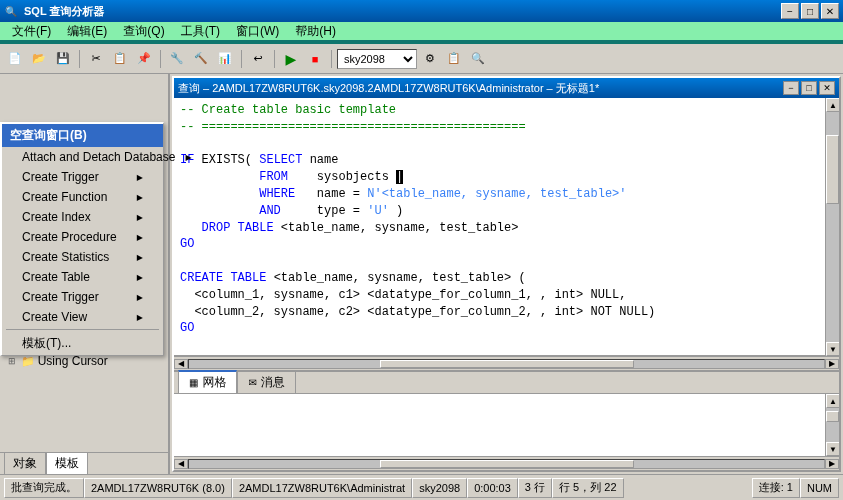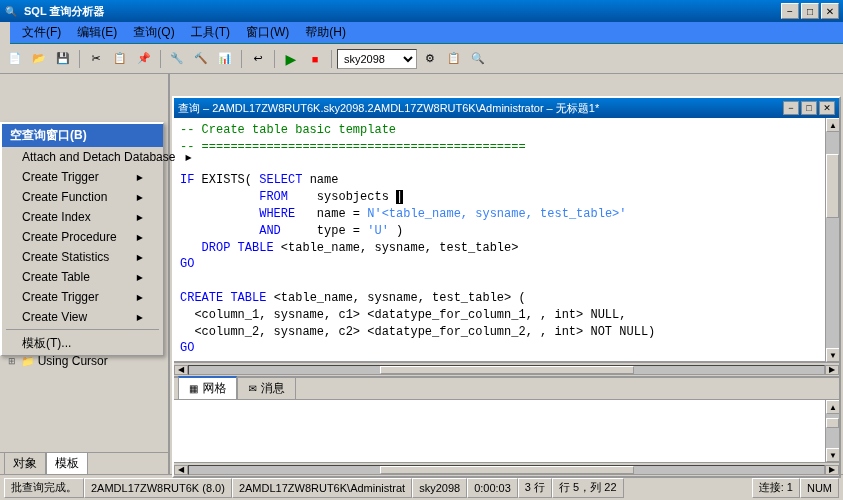--- a/index.html
+++ b/index.html
@@ -44,27 +44,26 @@
       border-top-color: #fff;
       border-left-color: #fff;
       font-size: 10px;
       display: flex; align-items: center; justify-content: center;
       cursor: pointer;
       color: #000;
     }
 
     
     .menu-bar {
-      background: #3b82f6;
-      border-bottom: 1px solid #0f766e;
+      background: #86efac;
+      border-bottom: 4px solid #0f766e;
       height: 22px;
       display: flex;
       align-items: center;
       padding: 0 4px;
-      margin-left: 10px;
     }
     .menu-item {
       padding: 2px 8px;
       cursor: pointer;
       font-size: 12px;
     }
 
     
     .toolbar {
       background: #d4d0c8;
@@ -179,21 +178,20 @@
       color: #666;
       width: 10px;
     }
 
     
     .right-panel {
       flex: 1;
       display: flex;
       flex-direction: column;
       background: #d4d0c8;
-      margin-top: 20px;
     }
 
     .query-window {
       flex: 1;
       display: flex;
       flex-direction: column;
       border: 2px solid #999;
       border-top: 2px solid #fff;
       border-left: 2px solid #fff;
       margin: 2px;

